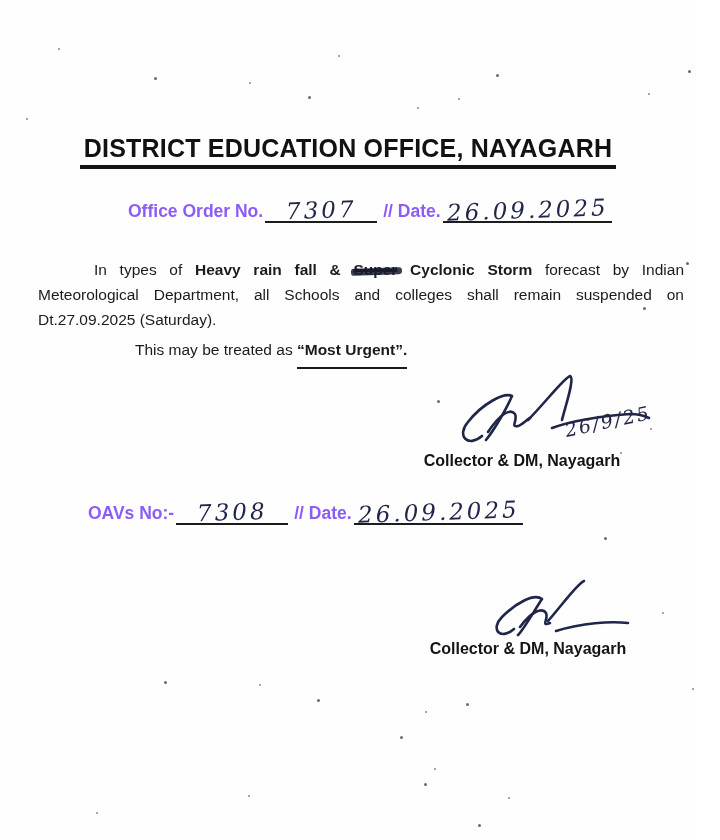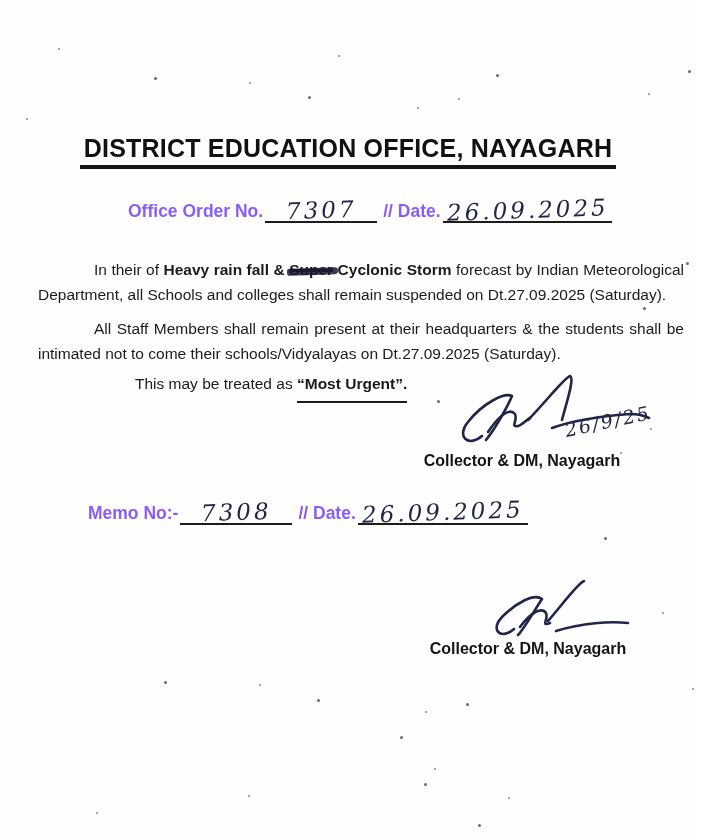--- a/index.html
+++ b/index.html
@@ -148,40 +148,39 @@
 
   <div class="title-wrap">
     <span class="title-text">DISTRICT EDUCATION OFFICE, NAYAGARH</span>
   </div>
 
   <div class="fill-line order-line">
     <span class="lbl">Office Order No.</span><span class="blank blank-no"><span class="hw">7307</span></span><span class="lbl">// Date.</span><span class="blank blank-date"><span class="hw">26.09.2025</span></span>
   </div>
 
   <div class="body-block">
-    <p><span>In their of</span> <span class="b">Heavy rain fall &amp;</span> <span class="b struck">Super</span> <span class="b">Cyclonic Storm</span> <span>forecast by Indian Meteorological Department, all Schools and colleges shall remain suspended on Dt.27.09.2025 (Saturday).</span></p>
-    <p>All Staff Members shall remain present at their headquarters &amp; the students shall be intimated not to come their schools/Vidyalayas on Dt.27.09.2025 (Saturday).</p>
+    <p><span>In types of</span> <span class="b">Heavy rain fall &amp;</span> <span class="b struck">Super</span> <span class="b">Cyclonic Storm</span> <span>forecast by Indian Meteorological Department, all Schools and colleges shall remain suspended on Dt.27.09.2025 (Saturday).</span></p>
     <div class="urgent-line">
       <span>This may be treated as</span> <span class="emph">“Most Urgent”.</span>
     </div>
   </div>
 
   <div class="sig sig-top">
     <svg width="232" height="86" viewBox="0 0 232 86">
       <path d="M30,66 C16,78 4,66 16,52 C30,34 52,22 60,26 C54,40 42,60 34,70"></path>
       <path d="M36,62 C48,44 58,38 63,44 C66,50 58,58 66,56 C70,55 74,50 78,48"></path>
       <path d="M76,50 C92,34 112,8 118,6 C123,8 114,34 110,50"></path>
       <path d="M100,58 C122,50 152,46 178,44 C186,44 191,45 197,48"></path>
     </svg>
     <span class="hw sig-date">26/9/25</span>
   </div>
   <div class="designation designation-top">Collector &amp; DM, Nayagarh</div>
 
   <div class="fill-line memo-line">
-    <span class="lbl">Memo No:-</span><span class="blank blank-no"><span class="hw">7308</span></span><span class="lbl">// Date.</span><span class="blank blank-date"><span class="hw">26.09.2025</span></span>
+    <span class="lbl">OAVs No:-</span><span class="blank blank-no"><span class="hw">7308</span></span><span class="lbl">// Date.</span><span class="blank blank-date"><span class="hw">26.09.2025</span></span>
   </div>
 
 
   <div class="sig sig-bottom">
     <svg width="164" height="70" viewBox="0 0 164 70">
       <path d="M28,52 C14,64 4,52 16,40 C30,26 48,16 56,22 C48,34 38,52 32,58"></path>
       <path d="M34,50 C46,34 56,30 60,36 C63,42 54,50 64,46"></path>
       <path d="M62,44 C76,28 92,6 98,4"></path>
       <path d="M70,54 C96,46 124,44 142,46"></path>
     </svg>

